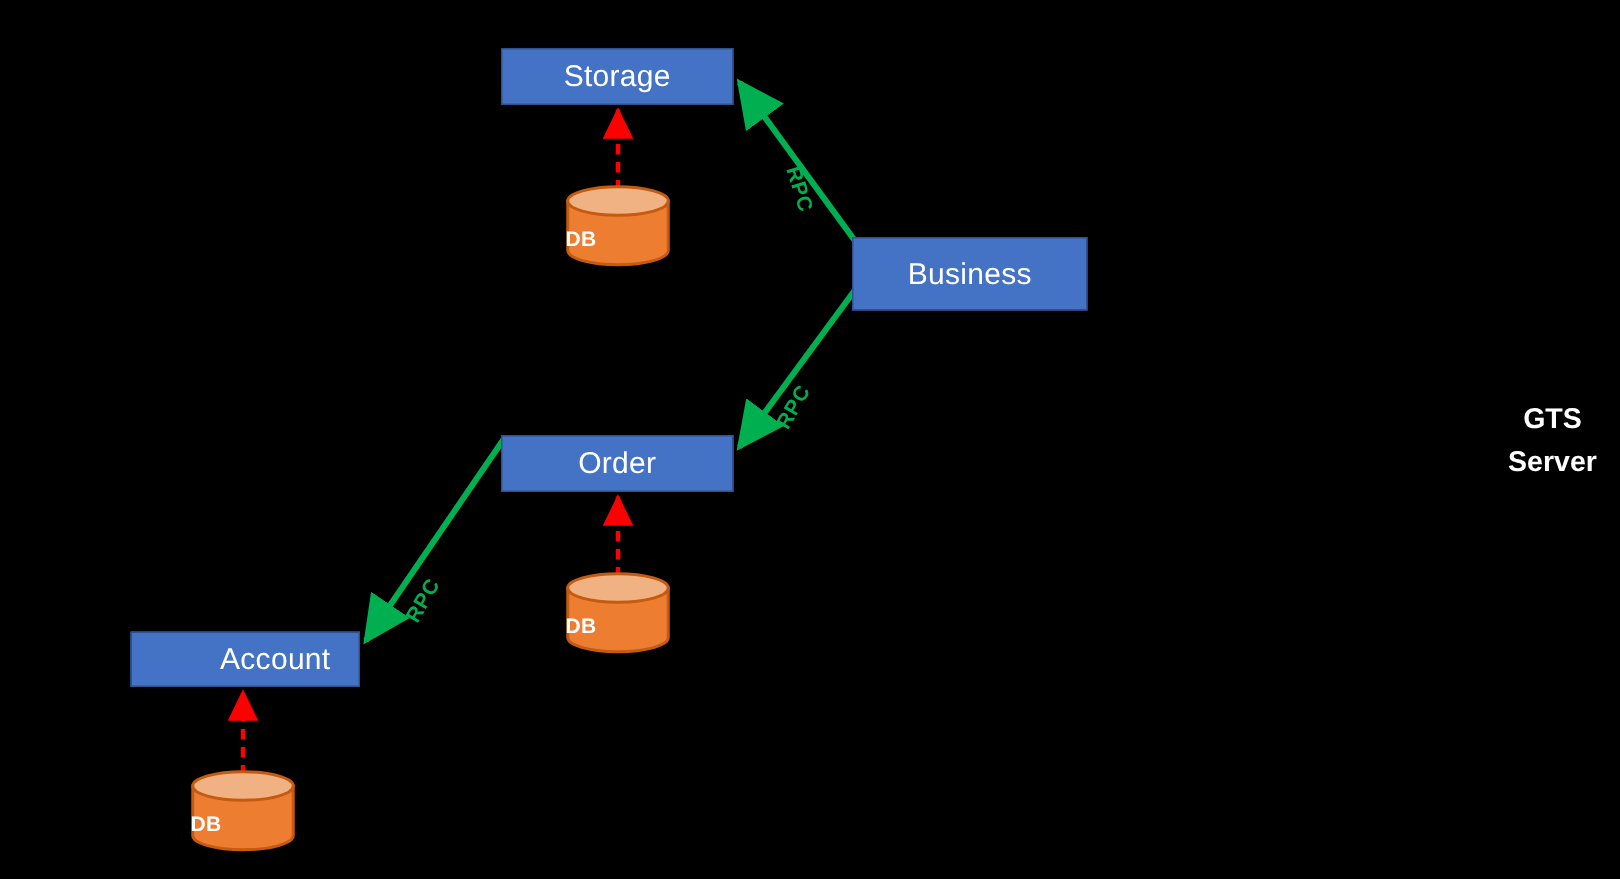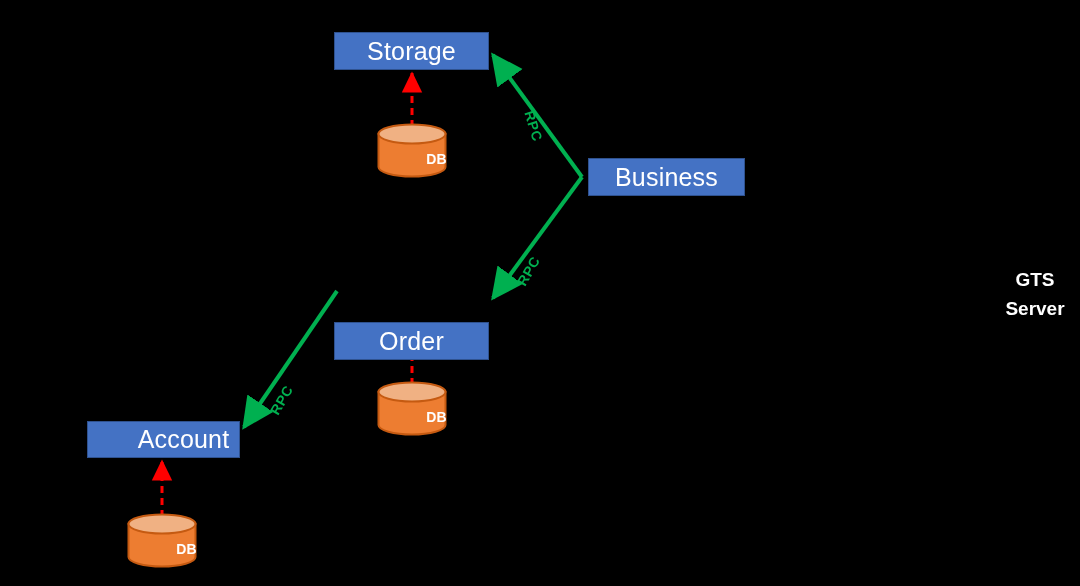--- a/index.html
+++ b/index.html
@@ -25,33 +25,33 @@
   }
   .service-node {
     position: absolute;
     box-sizing: border-box;
     background: #4472c4;
     border: 1px solid #2f528f;
     display: flex;
     align-items: center;
     justify-content: center;
     color: #ffffff;
-    font-size: 25px;
+    font-size: 20px;
     font-weight: 400;
     letter-spacing: 0.2px;
     line-height: 1;
   }
   .db-node {
     position: absolute;
   }
   .db-label {
     position: absolute;
     left: 0;
     width: 100%;
-    text-align: right;
+    text-align: left;
     color: #ffffff;
     font-size: 14px;
     font-weight: bold;
     letter-spacing: 0.3px;
   }
   .rpc-label {
     position: absolute;
     color: #00b050;
     font-size: 14px;
     font-weight: bold;
@@ -102,25 +102,25 @@
 
     <line x1="412" y1="385" x2="412" y2="331" stroke="#ff0000" stroke-width="3" stroke-dasharray="7,5" marker-end="url(#redArrowEnd)" marker-start="url(#redArrowStart)"></line>
 
     <line x1="162" y1="517" x2="162" y2="461" stroke="#ff0000" stroke-width="3" stroke-dasharray="7,5" marker-end="url(#redArrowEnd)" marker-start="url(#redArrowStart)"></line>
   </svg>
 
   <div class="service-node" style="left:334px; top:32px; width:155px; height:38px;">
     <span>Storage</span>
   </div>
 
-  <div class="service-node" style="left:588px; top:158px; width:157px; height:38px;text-align:right;">
+  <div class="service-node" style="left:568px; top:158px; width:157px; height:49px;text-align:right;">
     <span>Business</span>
   </div>
 
-  <div class="service-node" style="left:334px; top:290px; width:155px; height:38px;margin-top:32px;">
+  <div class="service-node" style="left:334px; top:290px; width:155px; height:38px;">
     <span>Order</span>
   </div>
 
   <div class="service-node" style="left:87px; top:421px; width:153px; height:37px;padding-left:40px;">
     <span>Account</span>
   </div>
 
   <div class="db-node" style="left:377px; top:123px; width:70px; height:55px;">
     <svg width="70" height="55" viewBox="0 0 70 55" xmlns="http://www.w3.org/2000/svg">
       <path d="M1.5,11 L1.5,44 A33.5,9.5 0 0 0 68.5,44 L68.5,11 Z" fill="#ed7d31" stroke="#c55a11" stroke-width="2"></path>

